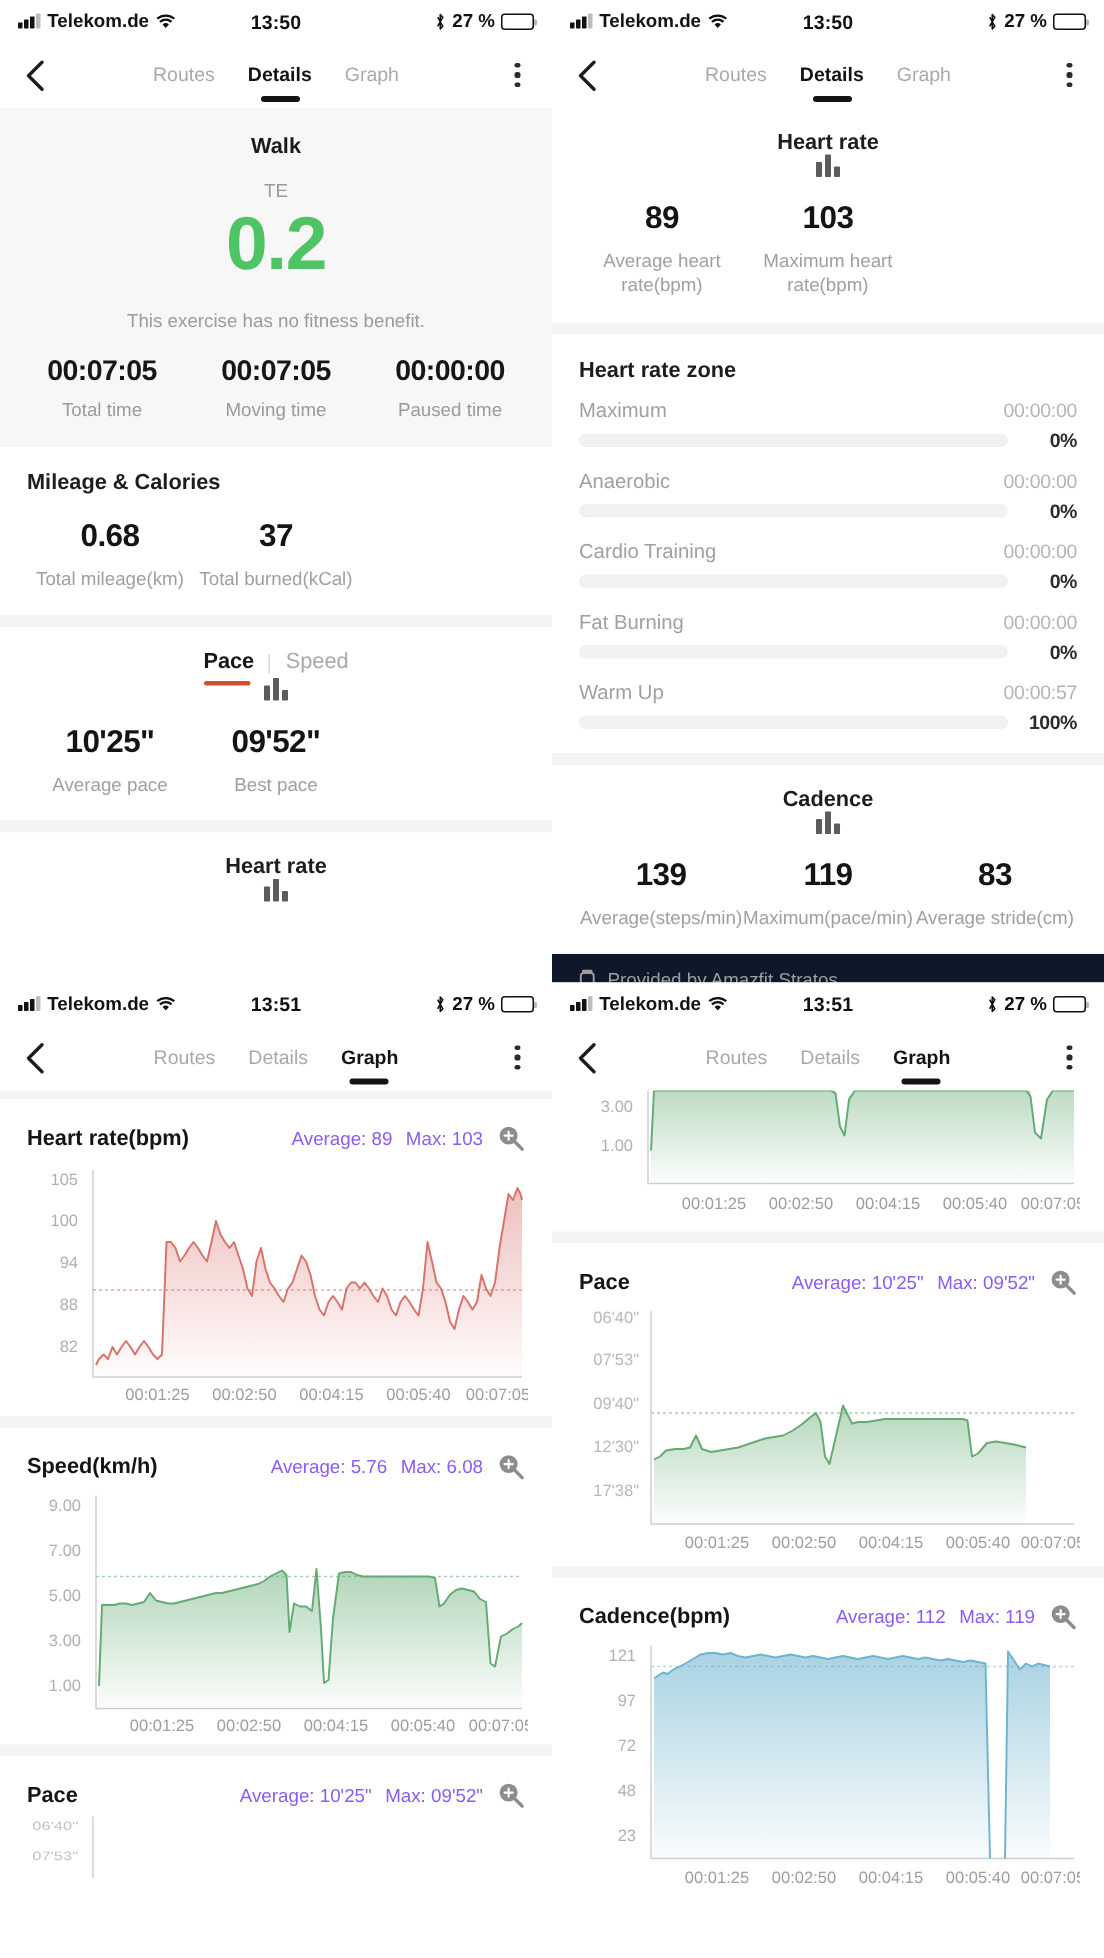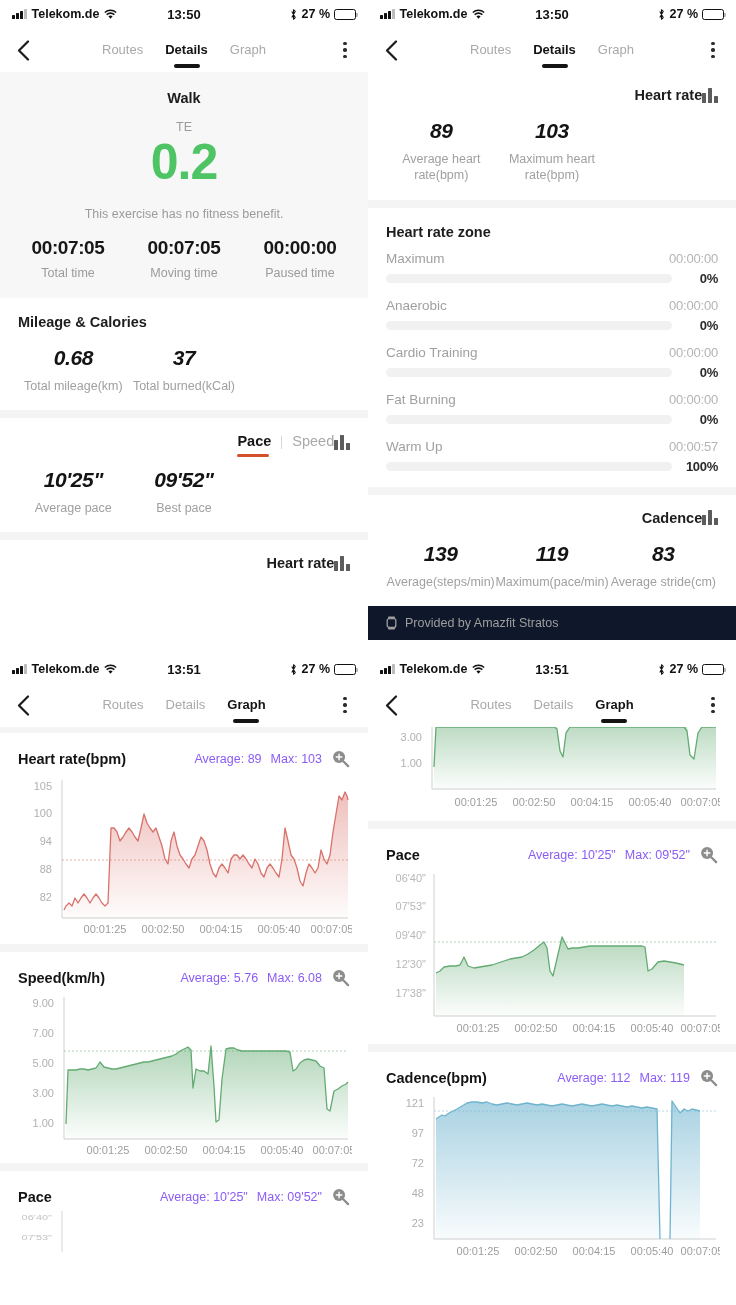--- a/index.html
+++ b/index.html
@@ -54,42 +54,42 @@
     content:""; position:absolute; left:50%; transform:translateX(-50%);
     bottom:-9px; width:26px; height:3.5px; background:#141414; border-radius:2px;
   }
   .kebab{ width:46px; display:flex; flex-direction:column; align-items:center; justify-content:center; gap:3px; cursor:pointer;}
   .kebab i{ width:3.4px; height:3.4px; background:#2b2b2b; border-radius:50%; display:block; }
 
   
   .gap{ height:8px; background:#f4f4f4; }
   .card{ background:#fff; padding:0 18px; }
   .card-title{ font-size:14.5px; color:#1d1d1d; font-weight:600; padding:16px 0 2px; }
-  .card-head{ display:flex; align-items:center; justify-content:flex-end; padding:15px 0 2px; }
+  .card-head{ display:flex; align-items:center; justify-content:space-between; padding:15px 0 2px;flex-direction:column; }
   .barsicon{ display:flex; align-items:flex-end; gap:2.5px; height:15px; }
   .barsicon i{ display:block; width:3.6px; background:#5c5c5c; border-radius:.5px; }
   .barsicon i:nth-child(1){ height:10px; }
   .barsicon i:nth-child(2){ height:15px; }
   .barsicon i:nth-child(3){ height:7px; }
 
   
   .hero{ background:#f7f7f7; text-align:center; padding-top:6px; }
   .hero .sport{ font-size:14.5px; font-weight:700; color:#1b1b1b; margin-top:12px;}
   .hero .te{ font-size:12.5px; color:#9b9b9b; margin-top:14px; }
   .hero .te-val{ font-size:50px; font-weight:700; line-height:1.05; margin-top:2px; letter-spacing:-1px; }
   .hero .note{ font-size:12.5px; color:#9b9b9b; margin-top:18px; }
   .time-row{ display:flex; padding:16px 10px 18px; }
   .time-cell{ flex:1; text-align:center; }
   .time-cell .v{ font-size:19px; font-weight:700; color:#161616; letter-spacing:-.4px; }
   .time-cell .l{ font-size:12.5px; color:#9b9b9b; margin-top:7px; }
 
   
   .stats{ display:flex; padding:14px 0 16px; }
   .stat{ flex:1; text-align:center; }
-  .stat .v{ font-size:21px; font-weight:700; color:#141414; letter-spacing:-.4px;font-style:italic; }
+  .stat .v{ font-size:21px; font-weight:700; color:#141414; letter-spacing:-.4px; }
   .stat .l{ font-size:12.5px; color:#a0a0a0; margin-top:8px; line-height:1.3; }
   .stats.left .stat{ flex:0 0 33.33%; }
 
   
   .seg{ display:flex; align-items:center; gap:10px; }
   .seg .s{ font-size:14.5px; color:#a9a9a9; position:relative; padding-bottom:3px; cursor:pointer;}
   .seg .s.active{ color:#161616; font-weight:700; }
   .seg .s.active:after{ content:""; position:absolute; left:0; right:2px; bottom:-5px; height:3px; background:#d4502a; border-radius:2px;}
   .seg .divider{ width:1px; height:13px; background:#d8d8d8; }
 

